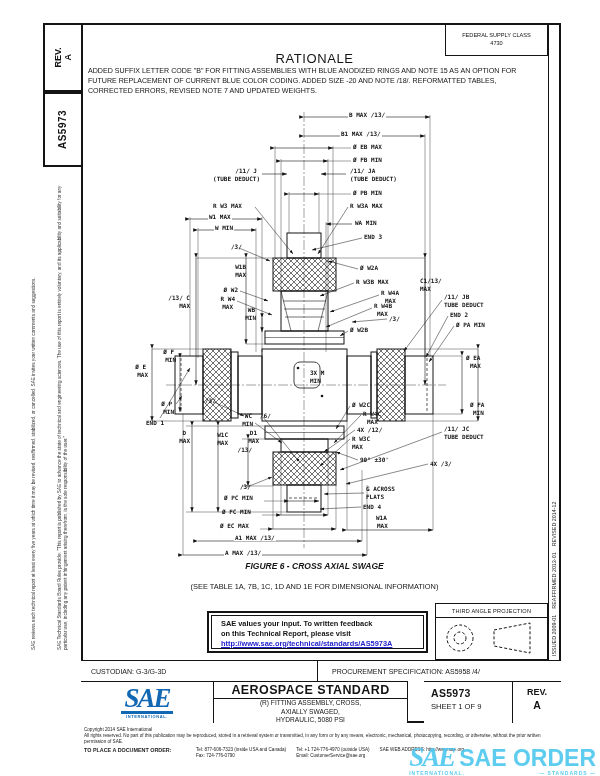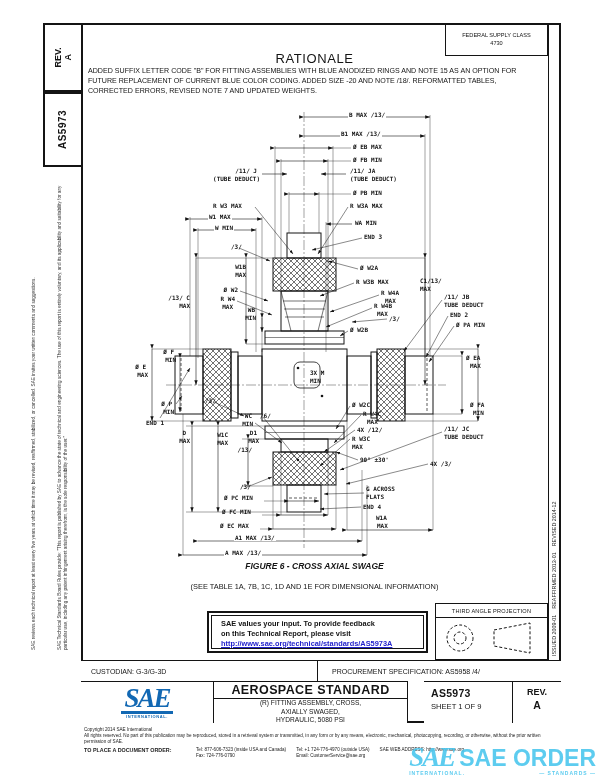--- a/index.html
+++ b/index.html
@@ -322,21 +322,21 @@
     <div class="dim" style="left: 366px; top: 494px;">FLATS</div>
     <div class="dim" style="left: 363px; top: 504px;">END 4</div>
     <div class="dim bg" style="left: 375px; top: 515px;">W1A</div>
     <div class="dim bg" style="left: 376px; top: 523px;">MAX</div>
   </div>
 
 <div class="abs" id="fig-caption">FIGURE 6 - CROSS AXIAL SWAGE</div>
 <div class="abs" id="see-table">(SEE TABLE 1A, 7B, 1C, 1D AND 1E FOR DIMENSIONAL INFORMATION)</div>
 
 <div class="abs" id="feedback-box">
-  <div>SAE values your input. To provide feedback</div>
+  <div>SAE values your input. To written feedback</div>
   <div>on this Technical Report, please visit</div>
   <a href="#" id="feedback-link">http://www.sae.org/technical/standards/AS5973A</a>
 </div>
 
 <div class="abs" id="projection-box">
   <div id="projection-title">THIRD ANGLE PROJECTION</div>
   <svg width="110" height="40" style="position:static">
     <g stroke="#141414" stroke-width="1" fill="none" stroke-dasharray="3 2">
       <circle cx="24" cy="20" r="13"></circle>
       <circle cx="24" cy="20" r="6"></circle>

